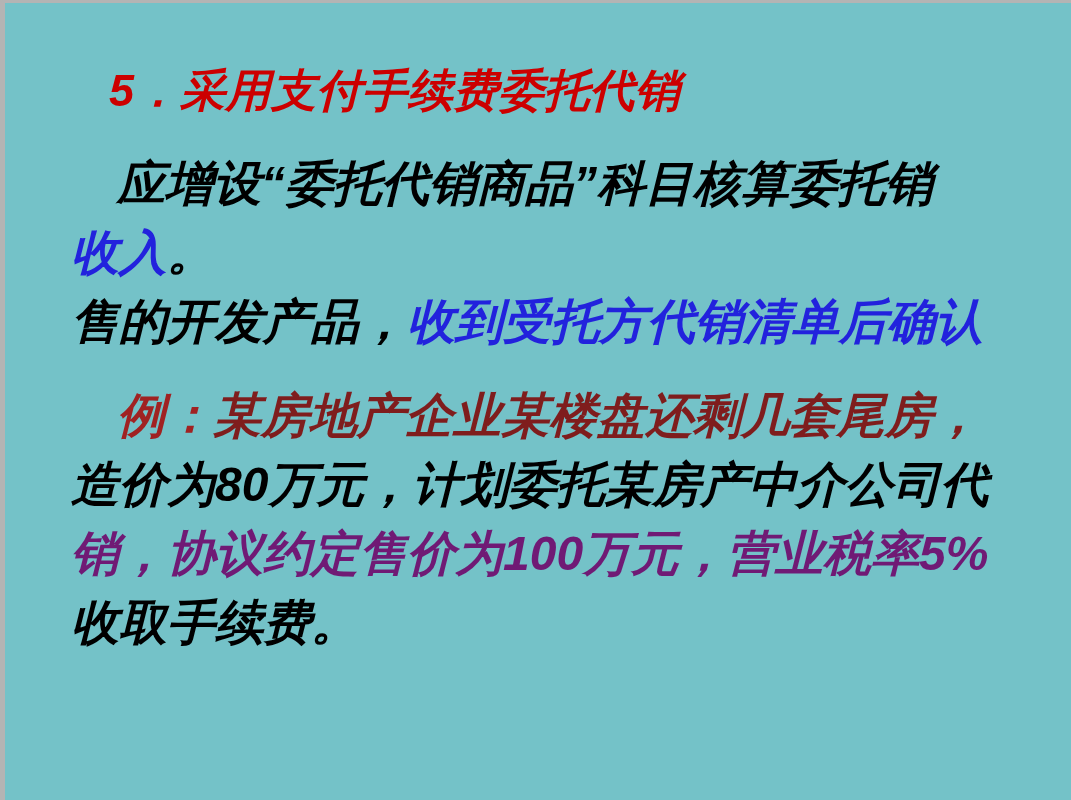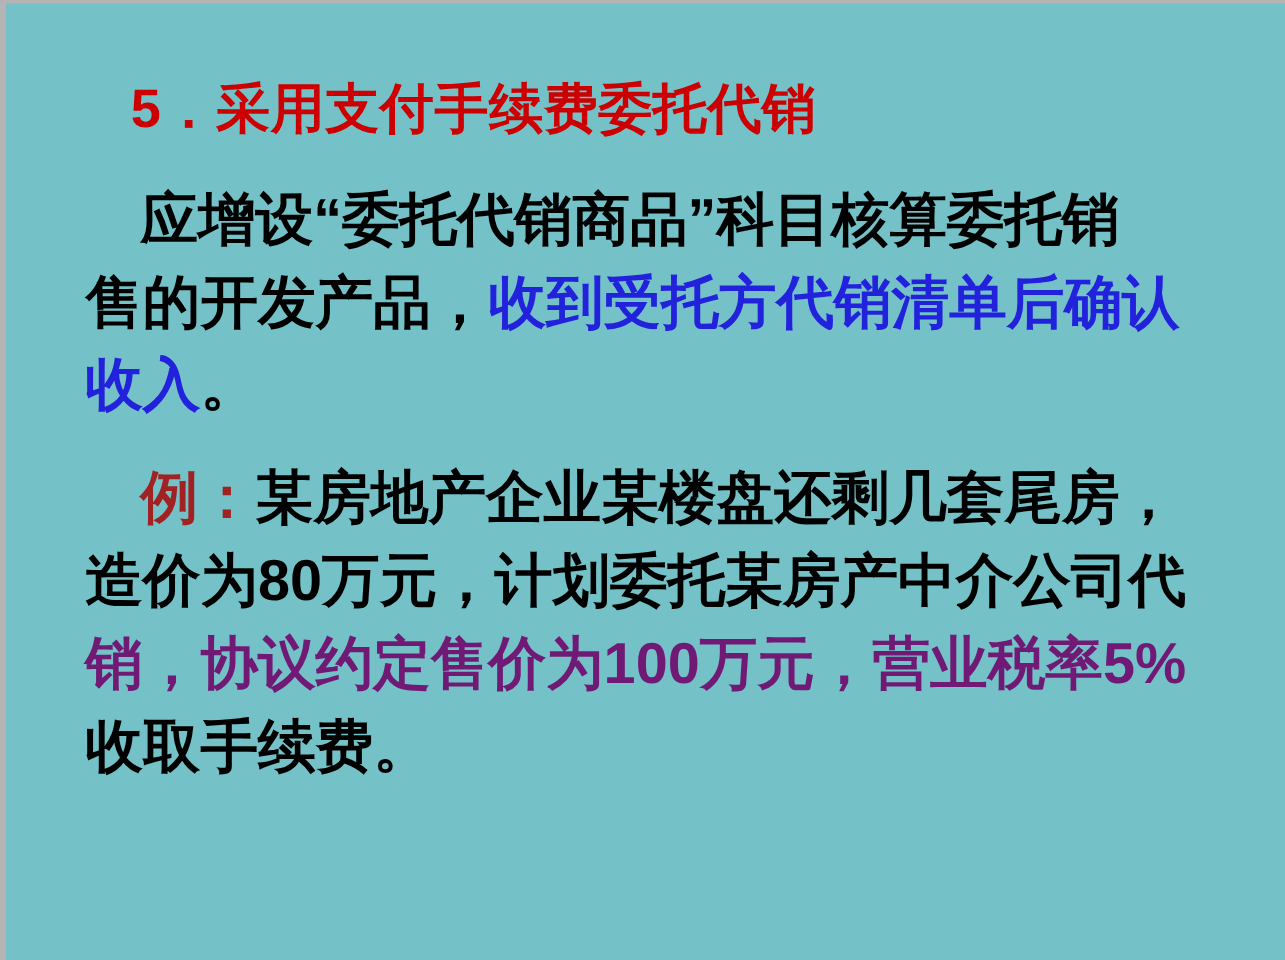--- a/index.html
+++ b/index.html
@@ -17,20 +17,21 @@
     position: relative;
     box-sizing: border-box;
     width: 1071px;
     height: 800px;
     background: #74c2c8;
     border-top: 3px solid #b4b4b4;
     border-left: 5px solid #b4b4b4;
     border-right: 0;
     border-bottom: 0;
     overflow: hidden;
+    font-style: italic;
   }
   .content {
     position: absolute;
     left: 0;
     top: 0;
     width: 1066px;
     height: 797px;
   }
 
   
@@ -69,25 +70,25 @@
 </head>
 <body>
 
 <div id="slide" style="background: rgb(116, 194, 200); border-top-color: rgb(180, 180, 180); border-left-color: rgb(180, 180, 180);">
   <div class="content">
 
     <div class="slide-title t-red" style="color: rgb(204, 0, 0);">5．采用支付手续费委托代销</div>
 
     <div class="para" id="para-statement">
         <span class="line indent"><span style="color: rgb(0, 0, 0);">应增设“委托代销商品”科目核算委托销</span></span>
+        <span class="line"><span style="color: rgb(34, 34, 221);">收入</span><span style="color: rgb(0, 0, 0);">。</span></span>
         <span class="line"><span style="color: rgb(0, 0, 0);">售的开发产品，</span><span style="color: rgb(34, 34, 221);">收到受托方代销清单后确认</span></span>
-        <span class="line"><span style="color: rgb(34, 34, 221);">收入</span><span style="color: rgb(0, 0, 0);">。</span></span>
       </div>
 
     <div class="para" id="para-example">
-        <span class="line indent"><span style="color: rgb(160, 34, 34);">例：</span><span style="color: #000000;">某房地产企业某楼盘还剩几套尾房，</span></span>
+        <span class="line indent"><span style="color: rgb(160, 34, 34);">例：</span><span style="color: #7f1d1d;">某房地产企业某楼盘还剩几套尾房，</span></span>
         <span class="line"><span style="color: rgb(0, 0, 0); text-align: center;">造价为80万元，计划委托某房产中介公司代</span></span>
         <span class="line"><span style="color: #701a75;">销，协议约定售价为100万元，营业税率5%</span></span>
         <span class="line"><span style="color: rgb(0, 0, 0);">收取手续费。</span></span>
       </div>
 
   </div>
 </div>
 
 </body></html>

